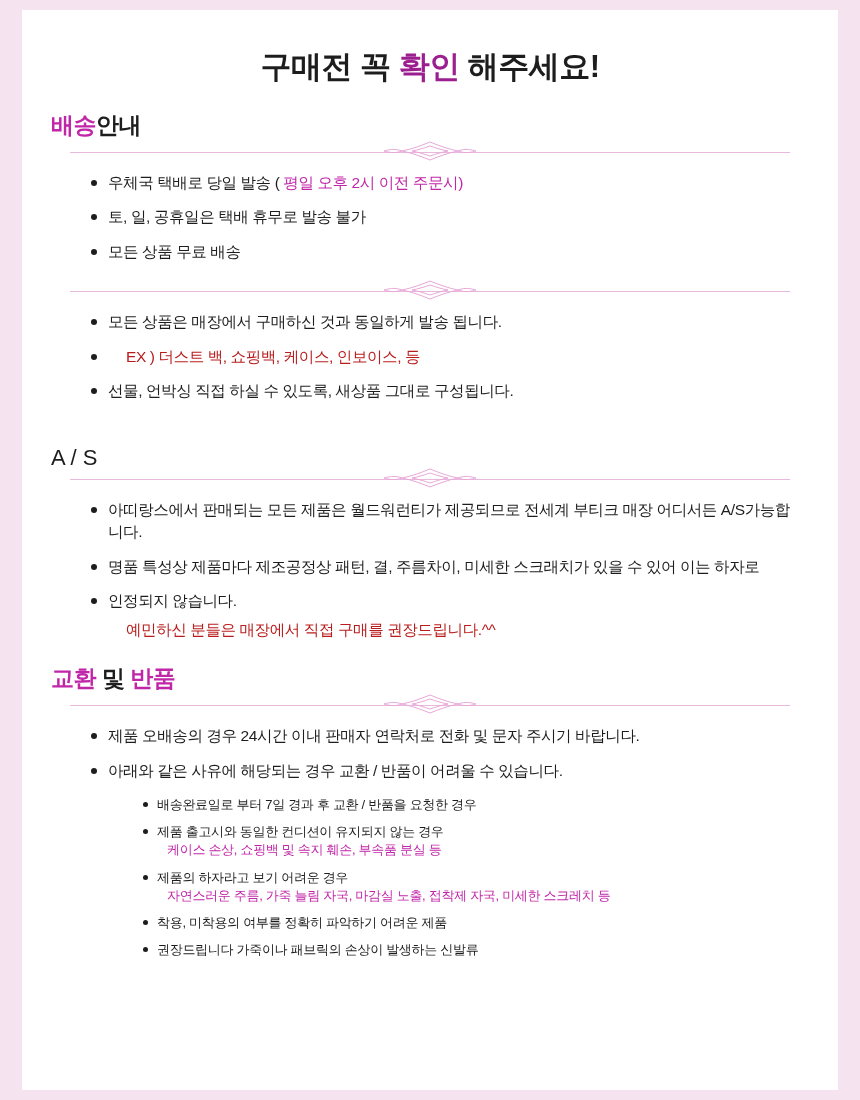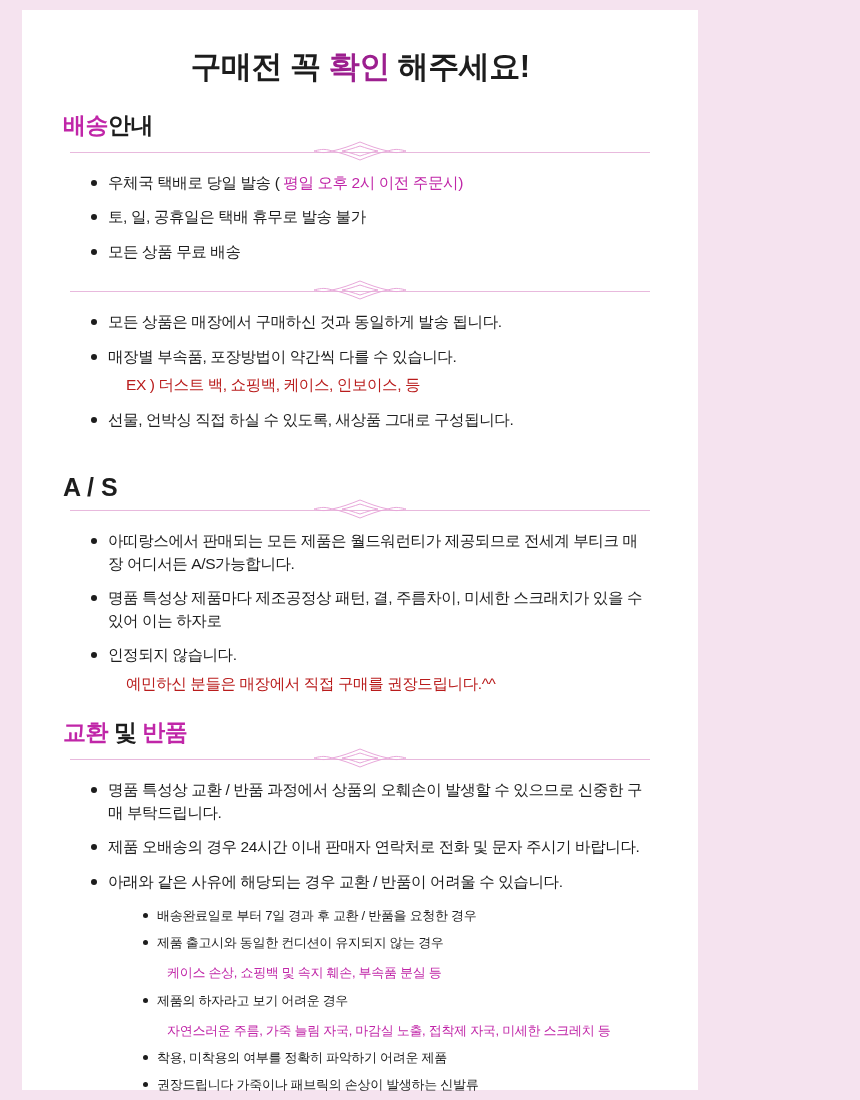--- a/index.html
+++ b/index.html
@@ -10,42 +10,42 @@
     width: 860px;
     height: 1100px;
     background: #f5e3ef;
     font-family: "Liberation Sans", sans-serif;
     overflow: hidden;
   }
   .page {
     position: absolute;
     left: 22px;
     top: 10px;
-    width: 676px;
+    width: 816px;
     height: 1080px;
     background: #ffffff;
     box-sizing: border-box;
   }
   .title {
     text-align: center;
     margin-top: 36px;
     font-size: 31px;
     font-weight: bold;
     color: #1d1d1d;
     letter-spacing: -0.5px;
   }
   .title .hl {
     color: #9c1f8f;
   }
   .section {
     margin-top: 22px;
   }
   .sec-head {
     position: relative;
-    padding: 0 41px;
+    padding: 0 29px;
   }
   .sec-title {
     font-size: 23px;
     font-weight: bold;
     color: #1d1d1d;
     display: inline-block;
     padding-bottom: 3px;
     letter-spacing: -0.5px;
   }
   .sec-title .pink {
@@ -125,27 +125,27 @@
     left: -14px;
     top: 6px;
     width: 5px;
     height: 5px;
     border-radius: 50%;
     background: #1d1d1d;
   }
   .sub-note {
     display: block;
     padding-left: 10px;
-    margin-top: 12px;
+    margin-top: 0;
     font-size: 13px;
     color: #c026a8;
   }
   .as-title {
-    font-size: 25px;
-    font-weight: bold;
+    font-size: 22px;
+    font-weight: normal;
     color: #1d1d1d;
     letter-spacing: 0px;
     margin-top: 42px;
   }
 </style>
 </head>
 <body>
 
 <div class="page">
 
@@ -182,21 +182,21 @@
         <g fill="none" stroke="#e8a8da" stroke-width="1">
           <path d="M48 4 C58 8, 66 11, 76 13 C66 15, 58 18, 48 22 C38 18, 30 15, 20 13 C30 11, 38 8, 48 4 Z"></path>
           <path d="M48 8 C54 10, 60 12, 66 13 C60 14, 54 16, 48 18 C42 16, 36 14, 30 13 C36 12, 42 10, 48 8 Z"></path>
           <path d="M20 13 C12 10, 6 12, 2 13 C6 14, 12 16, 20 13 Z"></path>
           <path d="M76 13 C84 10, 90 12, 94 13 C90 14, 84 16, 76 13 Z"></path>
         </g>
       </svg>
     </div>
     <ul class="bullets">
       <li><span>모든 상품은 매장에서 구매하신 것과 동일하게 발송 됩니다.</span></li>
-      <li><span>매장별 부속품, 포장방법이 약간씩 다를 수 있습니다.</span><span class="sub-line">EX ) 더스트 백, 쇼핑백, 케이스, 인보이스, 등</span></li>
+      <li><span class="sub-line">EX ) 더스트 백, 쇼핑백, 케이스, 인보이스, 등</span></li>
       <li><span>선물, 언박싱 직접 하실 수 있도록, 새상품 그대로 구성됩니다.</span></li>
     </ul>
   </div>
 
   <div class="section">
     <div class="sec-head">
       <div class="as-title">A / S</div>
     </div>
     <div class="rule-wrap">
       <div class="rule"></div>
@@ -225,21 +225,20 @@
       <svg class="ornament" viewBox="0 0 96 26">
         <g fill="none" stroke="#e8a8da" stroke-width="1">
           <path d="M48 4 C58 8, 66 11, 76 13 C66 15, 58 18, 48 22 C38 18, 30 15, 20 13 C30 11, 38 8, 48 4 Z"></path>
           <path d="M48 8 C54 10, 60 12, 66 13 C60 14, 54 16, 48 18 C42 16, 36 14, 30 13 C36 12, 42 10, 48 8 Z"></path>
           <path d="M20 13 C12 10, 6 12, 2 13 C6 14, 12 16, 20 13 Z"></path>
           <path d="M76 13 C84 10, 90 12, 94 13 C90 14, 84 16, 76 13 Z"></path>
         </g>
       </svg>
     </div>
     <ul class="bullets">
-      <li><span>명품 특성상 교환 / 반품 과정에서 상품의 오훼손이 발생할 수 있으므로 신중한 구매 부탁드립니다.</span></li>
       <li><span>제품 오배송의 경우 24시간 이내 판매자 연락처로 전화 및 문자 주시기 바랍니다.</span></li>
       <li><span>아래와 같은 사유에 해당되는 경우 교환 / 반품이 어려울 수 있습니다.</span></li>
     </ul>
     <ul class="sub-bullets">
       <li><span>배송완료일로 부터 7일 경과 후 교환 /  반품을 요청한 경우</span></li>
       <li><span>제품 출고시와 동일한 컨디션이 유지되지 않는 경우</span><span class="sub-note">케이스 손상, 쇼핑백 및 속지 훼손, 부속품 분실 등</span></li>
       <li><span>제품의 하자라고 보기 어려운 경우</span><span class="sub-note">자연스러운 주름, 가죽 늘림 자국, 마감실 노출, 접착제 자국, 미세한 스크레치 등</span></li>
       <li><span>착용, 미착용의 여부를 정확히 파악하기 어려운 제품</span></li>
       <li><span>권장드립니다 가죽이나 패브릭의 손상이 발생하는 신발류</span></li>
     </ul>

